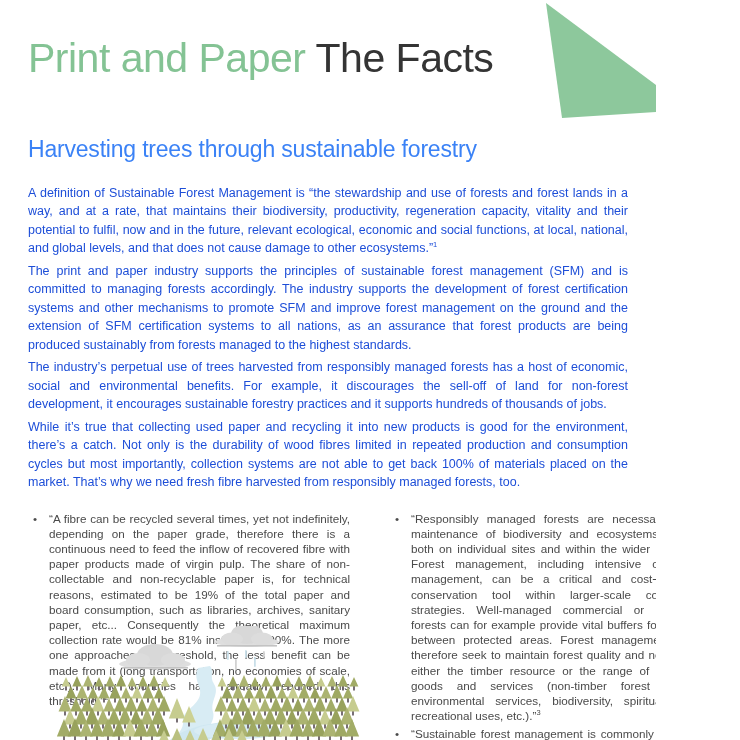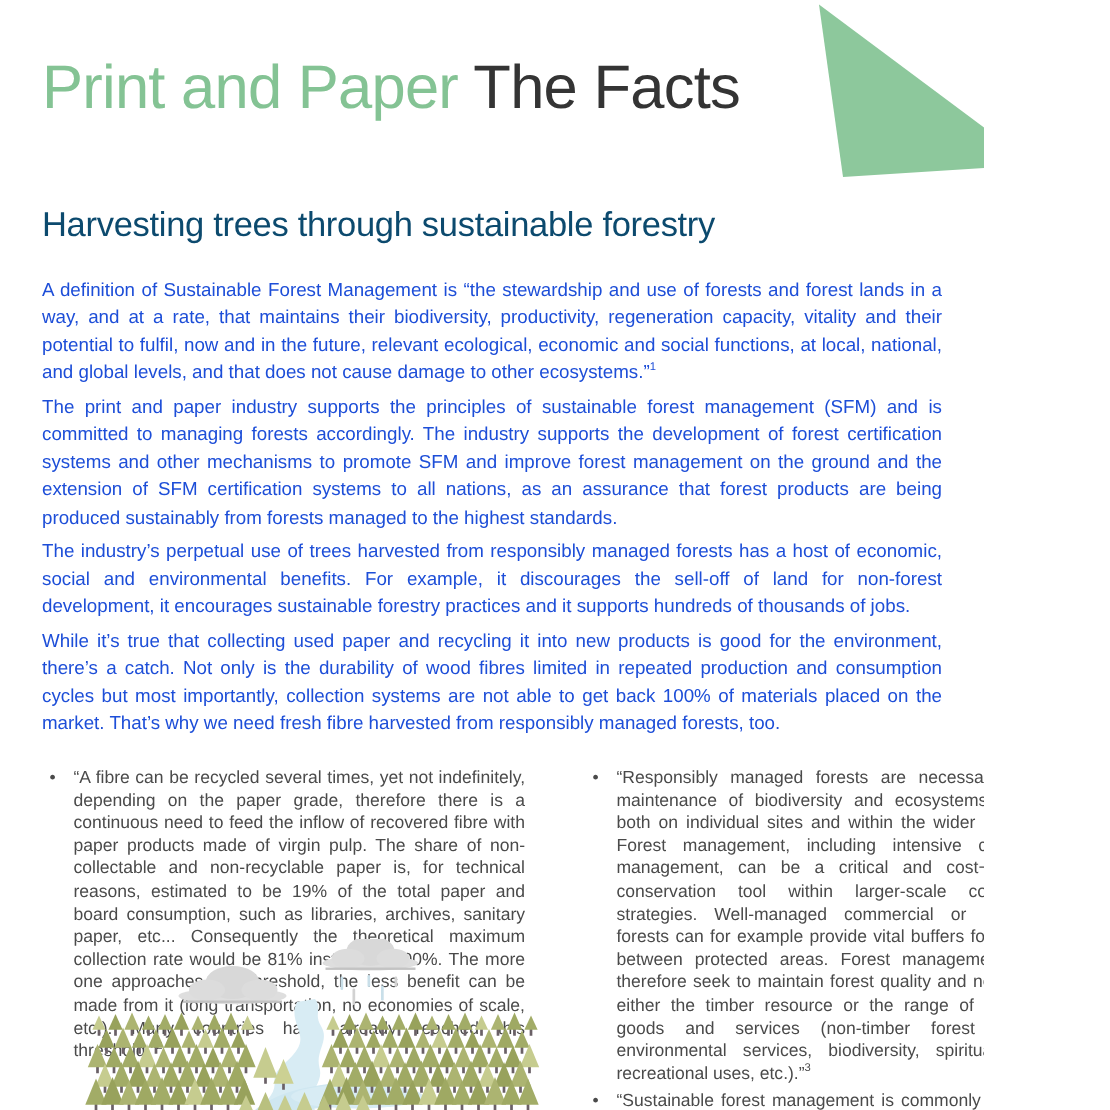--- a/index.html
+++ b/index.html
@@ -14,21 +14,21 @@
   .content{position:relative;padding:0 28px;z-index:2;}
   .corner-triangle{position:absolute;top:0;right:0;z-index:1;}
   .doc-title{
     margin:36px 0 0 0;
     font-size:41px;line-height:1.12;font-weight:400;
     letter-spacing:-0.5px;color:#343434;
   }
   .doc-title .accent{color:#84c394;}
   .section-heading{
     margin:54px 0 0 0;
-    font-size:23px;line-height:1.2;font-weight:500;color:#0c4a6e;
+    font-size:23px;line-height:1.2;font-weight:500;color:#3b82f6;
     letter-spacing:-0.2px;
   }
   .intro{margin-top:20px;}
   .intro p{
     margin:0 0 4px 0;
     font-size:12.5px;line-height:18.5px;
     text-align:justify;color:#1d4ed8;font-weight:500;
   }
   sup{font-size:7.5px;line-height:0;vertical-align:super;}
   .columns{display:flex;gap:40px;margin-top:19px;}

